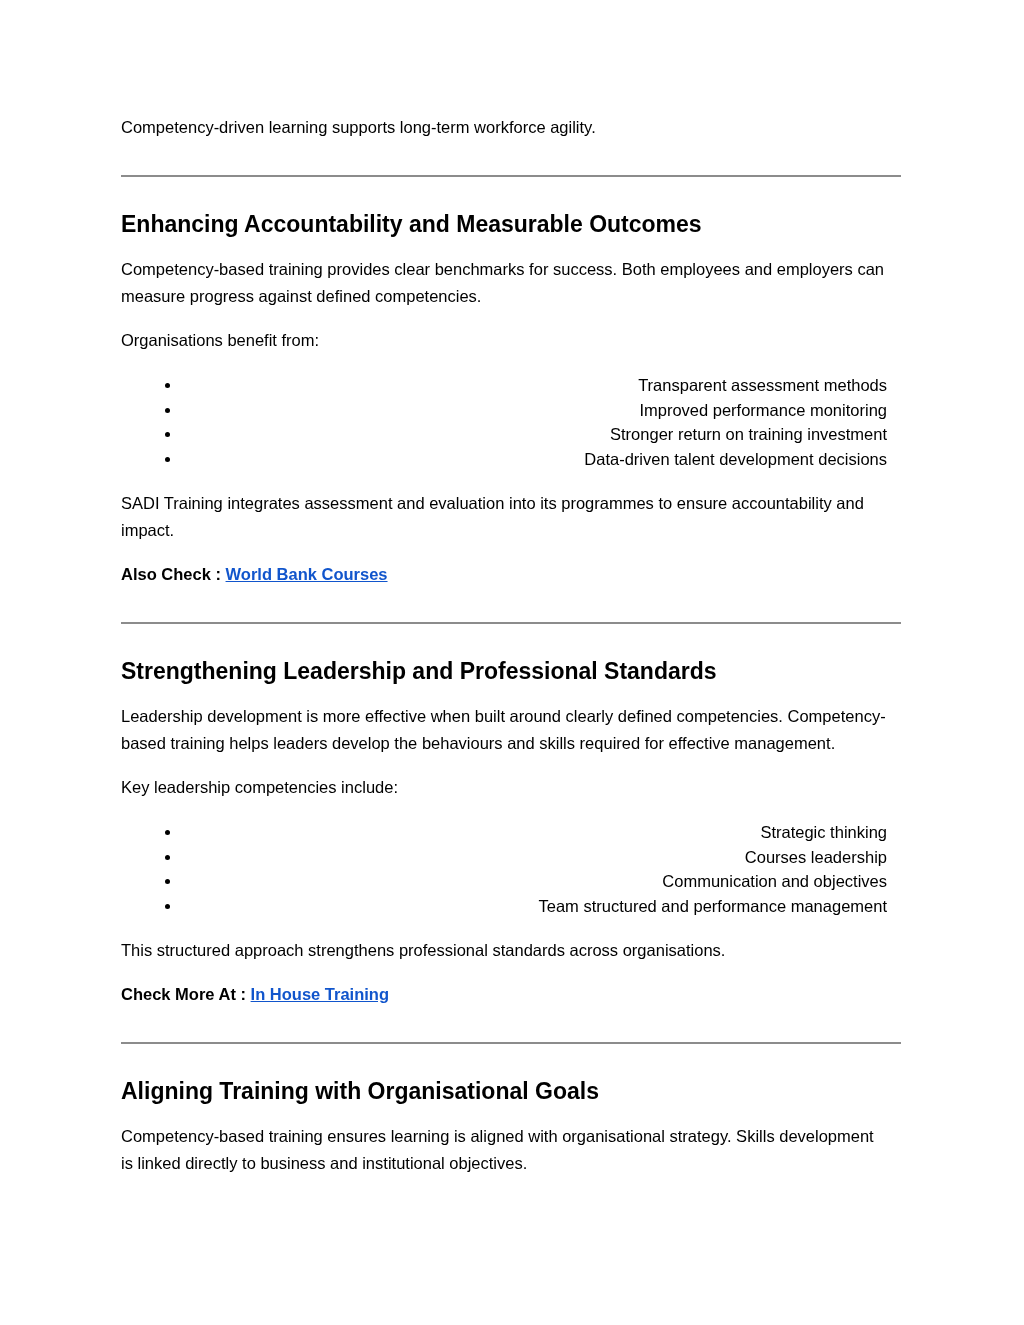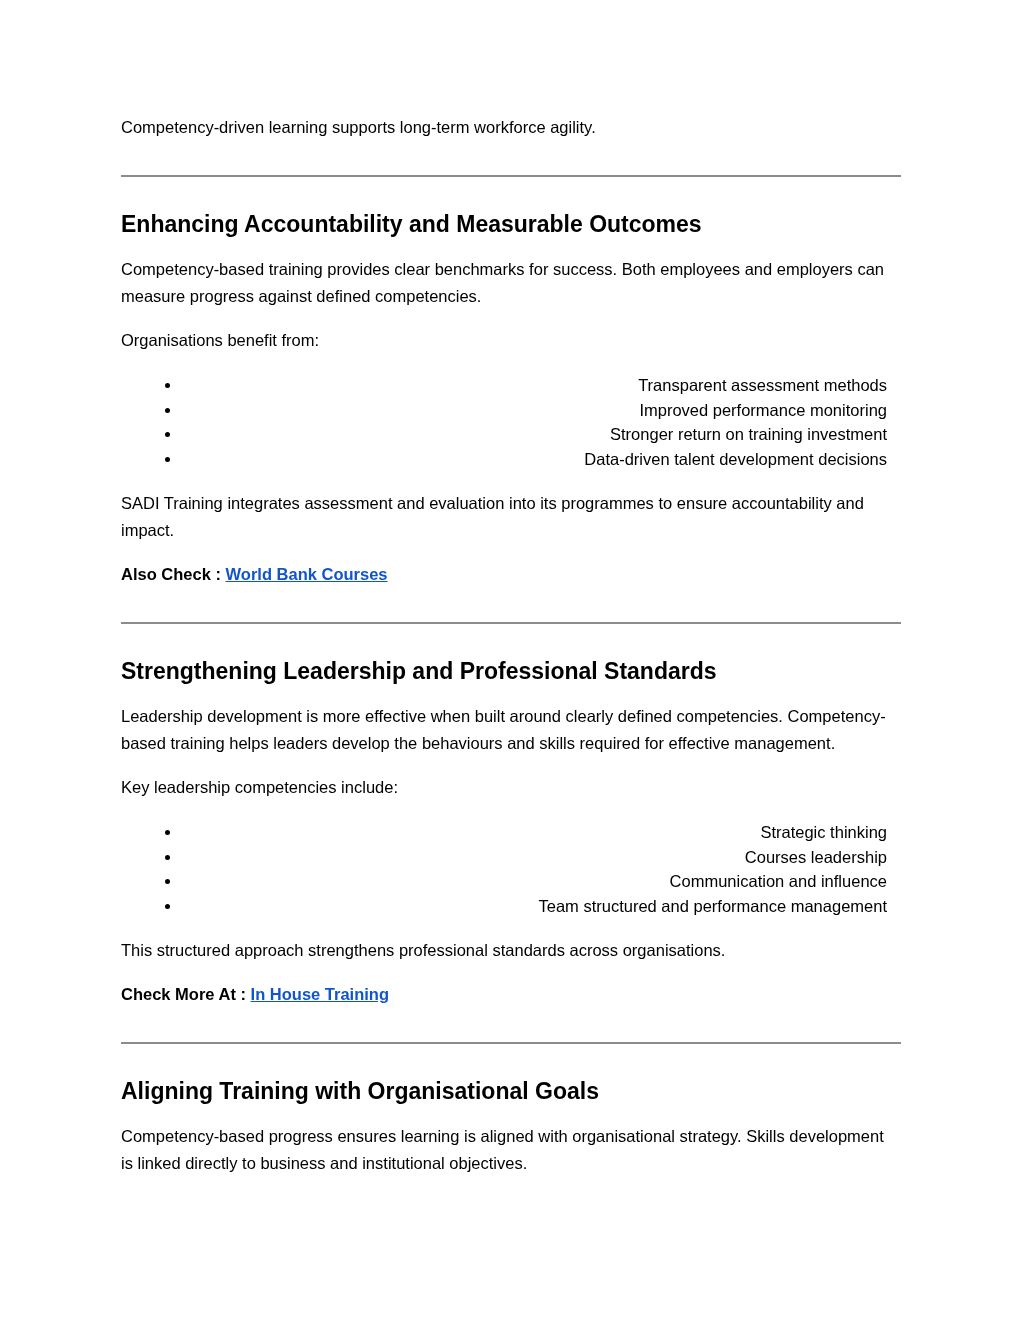--- a/index.html
+++ b/index.html
@@ -89,27 +89,27 @@
   <hr>
 
   <h2>Strengthening Leadership and Professional Standards</h2>
 
   <p>Leadership development is more effective when built around clearly defined competencies. Competency-based training helps leaders develop the behaviours and skills required for effective management.</p>
   <p>Key leadership competencies include:</p>
 
   <ul>
     <li>Strategic thinking</li>
     <li>Courses leadership</li>
-    <li>Communication and influence</li>
+    <li>Communication and objectives</li>
     <li>Team structured and performance management</li>
   </ul>
 
   <p>This structured approach strengthens professional standards across organisations.</p>
 
   <p class="check-line"><span>Check More At :</span> <a href="#">In House Training</a></p>
 
   <hr>
 
   <h2>Aligning Training with Organisational Goals</h2>
 
-  <p>Competency-based progress ensures learning is aligned with organisational strategy. Skills development is linked directly to business and institutional objectives.</p>
+  <p>Competency-based training ensures learning is aligned with organisational strategy. Skills development is linked directly to business and institutional objectives.</p>
 
 </div>
 
 </body></html>

